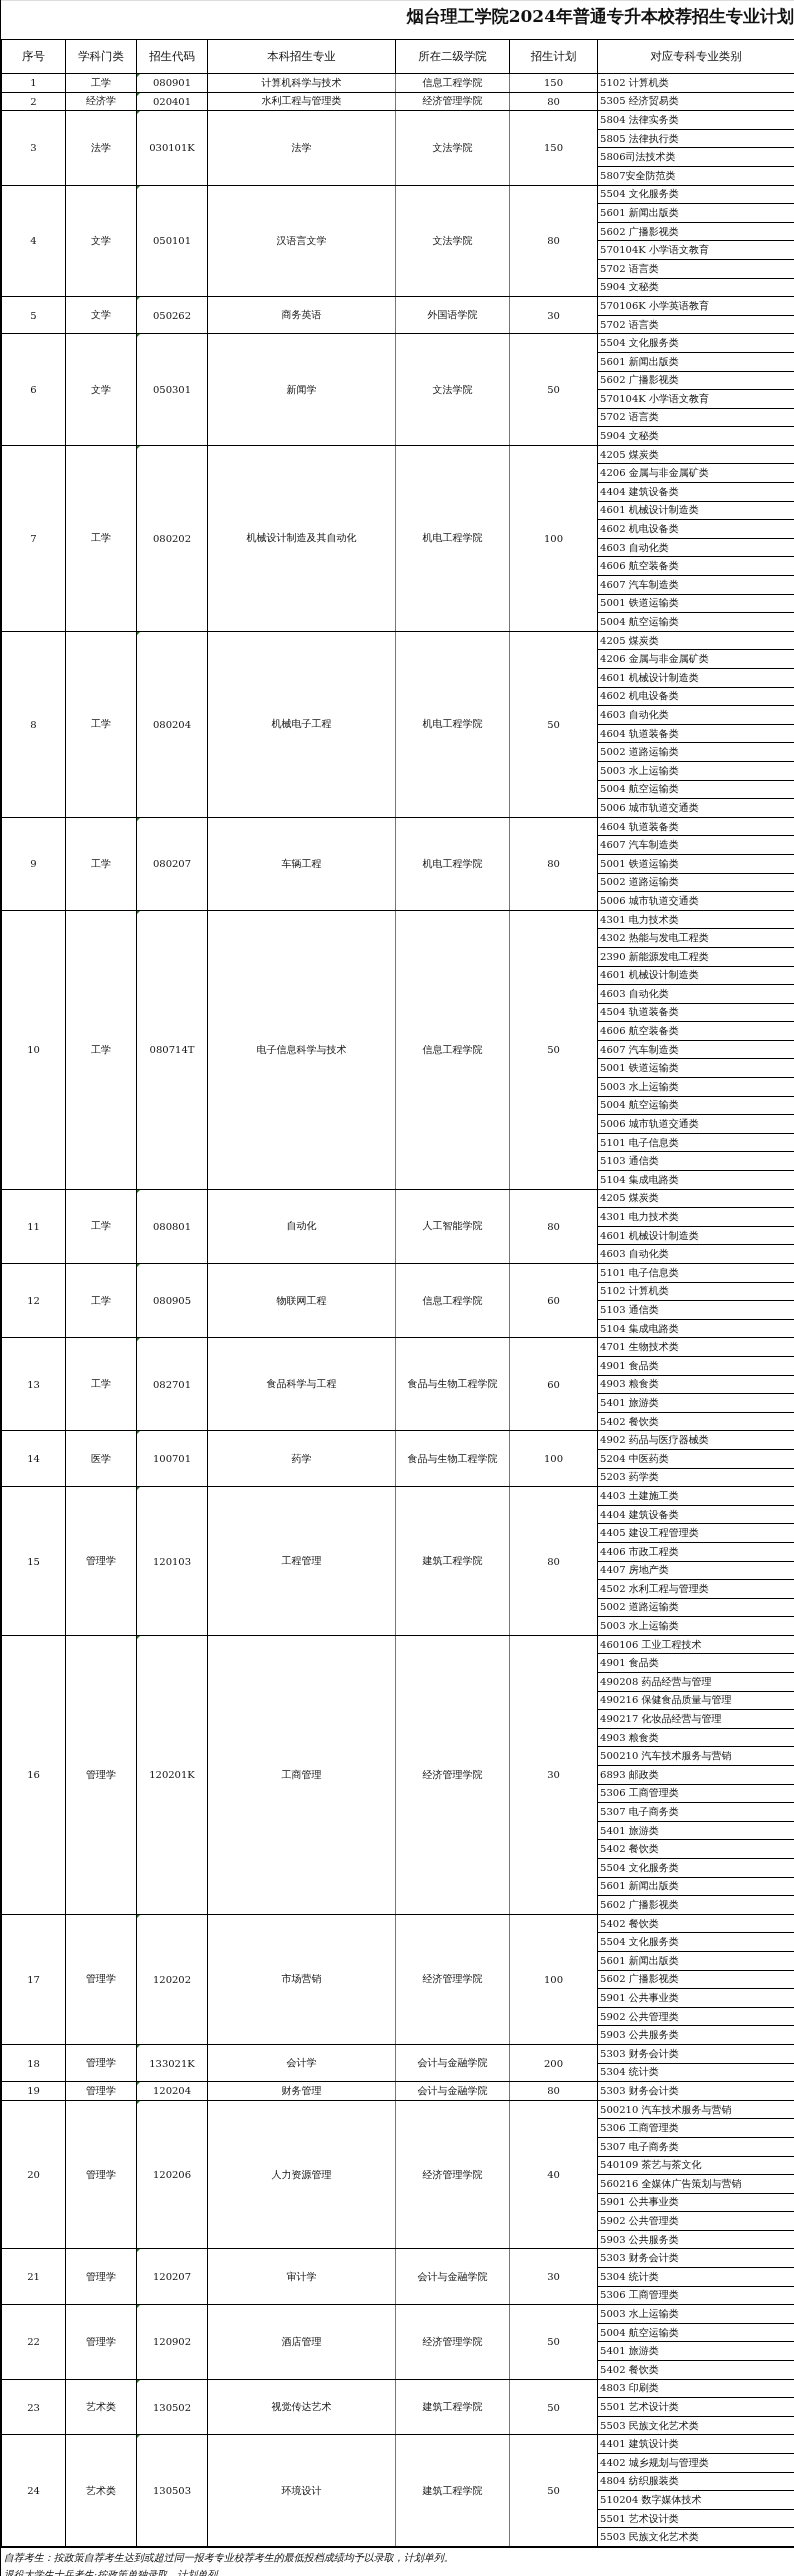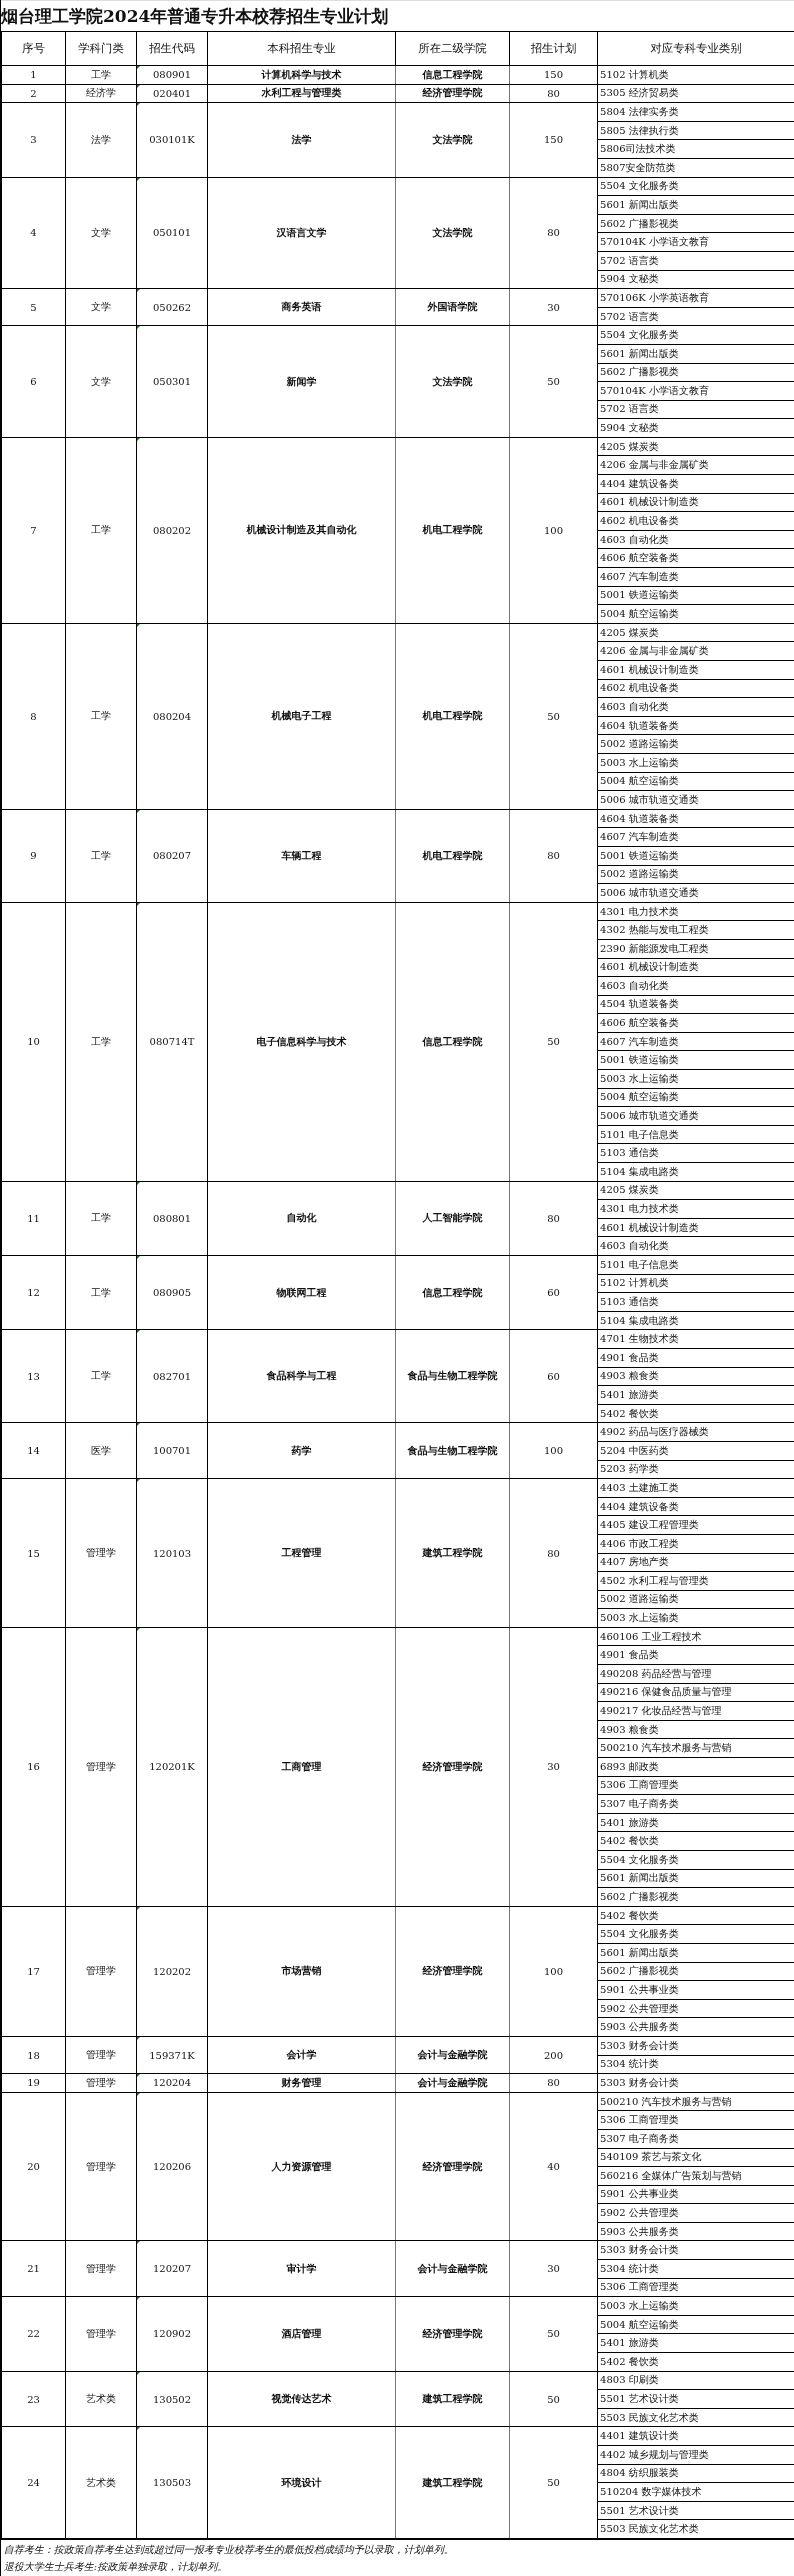--- a/index.html
+++ b/index.html
@@ -1,23 +1,23 @@
 <!DOCTYPE html>
 <html style="font-size:11.4px"><head>
 <meta charset="utf-8">
 <style>
   html, body { margin:0; padding:0; background:#ffffff; }
   body { width:794px; font-family:"DejaVu Serif","Liberation Serif",serif; color:#111; }
   .sheet { width:793px; border:0.7px solid #000; border-top:none; }
-  .title { height:30px; line-height:30px; text-align:left; font-size:17px; font-weight:bold; border-top:0.7px solid #ddd; letter-spacing:0; }
-  table { border-collapse:collapse; width:793px; table-layout:fixed; }
+  .title { height:30px; line-height:30px; text-align:right; font-size:17px; font-weight:bold; border-top:0.7px solid #ddd; letter-spacing:0; }
+  table { border-collapse:collapse; width:793px; table-layout:fixed;margin-top:8px; }
   td, th { border:0.7px solid #000; padding:0; font-size:10px; font-weight:normal; overflow:hidden; white-space:nowrap; }
   th { height:33px; font-size:11.4px; text-align:center; border-top:1.4px solid #000; }
   td.c { text-align:center; vertical-align:middle; }
-  td.thin { border-left:0.7px solid #777; border-right:0.7px solid #777;font-weight:bold; }
+  td.thin { border-left:0.7px solid #777; border-right:0.7px solid #777; }
   td.spec { text-align:left; padding-left:2.1px; height:17.6px; font-size:10px; }
   td.code { position:relative; }
   td.code .mark { position:absolute; left:0; top:0; width:0; height:0; border-top:3.6px solid #1a7a1a; border-right:3.6px solid transparent; }
   .footer { border-top:0.7px solid #000; padding:1.4px 2.8px; font-size:10px; }
   .footer div { height:17px; line-height:17px;font-style:italic; }
 </style>
 </head>
 <body>
 
 <div class="sheet">
@@ -460,21 +460,21 @@
         </tr>
         <tr>
           <td class="spec">5902 公共管理类</td>
         </tr>
         <tr>
           <td class="spec">5903 公共服务类</td>
         </tr>
         <tr>
           <td class="c " rowspan="2"><span>18</span></td>
           <td class="c " rowspan="2"><span>管理学</span></td>
-          <td class="c code" rowspan="2"><span class="mark"></span><span>159371K</span></td>
+          <td class="c code" rowspan="2"><span class="mark"></span><span>133021K</span></td>
           <td class="c thin" rowspan="2"><span>会计学</span></td>
           <td class="c thin" rowspan="2"><span>会计与金融学院</span></td>
           <td class="c " rowspan="2"><span>200</span></td>
           <td class="spec">5303 财务会计类</td>
         </tr>
         <tr>
           <td class="spec">5304 统计类</td>
         </tr>
         <tr>
           <td class="c " rowspan="1"><span>19</span></td>

